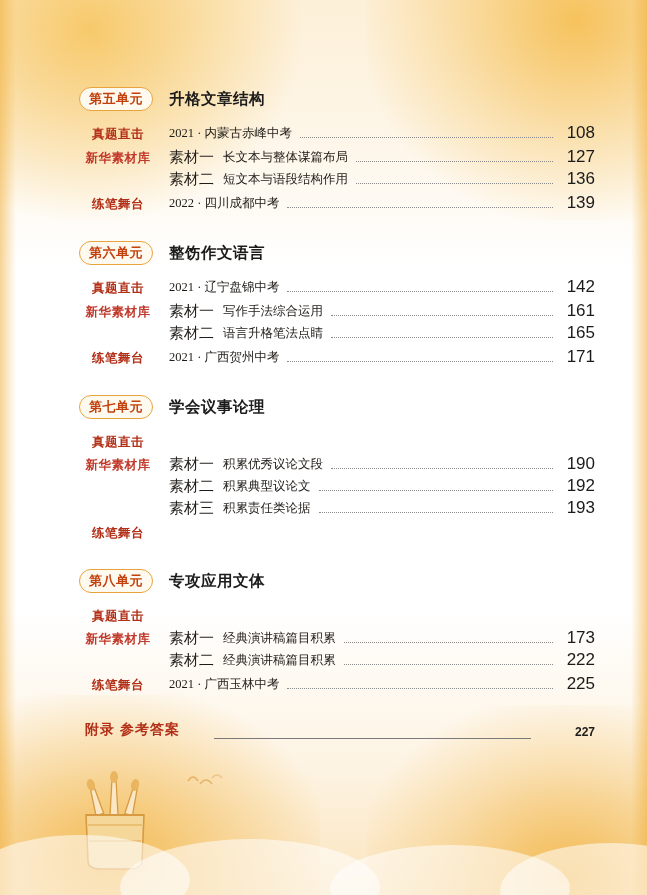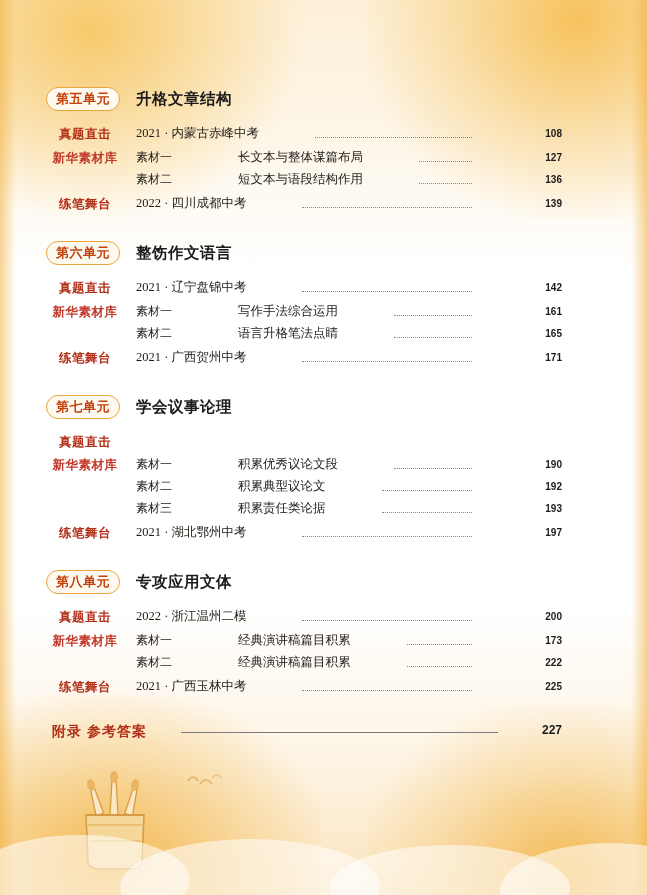--- a/index.html
+++ b/index.html
@@ -56,21 +56,21 @@
     pointer-events: none;
   }
   .edge-right {
     position: absolute; right: 0; top: 0; bottom: 0; width: 16px;
     background: linear-gradient(to left, rgba(240,175,60,0.55), rgba(255,255,255,0));
     pointer-events: none;
   }
 
   .content {
     position: absolute;
-    left: 46px;
+    left: 79px;
     top: 86px;
     width: 516px;
   }
 
   .unit {
     margin-bottom: 26px;
   }
   .unit-head {
     display: flex;
     align-items: center;
@@ -126,61 +126,60 @@
   .grp-items {
     flex: 1 1 auto;
     padding-left: 12px;
   }
   .row {
     display: flex;
     align-items: center;
     height: 22px;
     font-size: 12px;
     color: #24201c;
-    gap: 48px;
   }
   .row .lbl {
     white-space: nowrap;
     font-family: "Liberation Serif", serif;
     font-size: 12.5px;
     color: #1f1b17;
   }
   .row .mat {
     white-space: nowrap;
     font-family: "Liberation Serif", serif;
-    font-size: 12px;
+    font-size: 15px;
     color: #1f1b17;
     width: 54px;
     flex: 0 0 54px;
   }
   .row .ttl {
     white-space: nowrap;
     font-family: "Liberation Serif", serif;
     font-size: 12.5px;
     color: #1f1b17;
   }
   .row .dots {
     flex: 1 1 auto;
     margin: 0 8px;
     border-bottom: 1px dotted #8a8a8a;
     height: 9px;
   }
   .row .pg {
     width: 34px;
     text-align: right;
-    font-size: 10px;
-    font-weight: bold;
+    font-size: 17px;
+    font-weight: normal;
     color: #1b1b1b;
     font-family: "Liberation Sans", sans-serif;
   }
 
   
   .appendix {
     display: flex;
-    align-items: flex-start;
+    align-items: flex-end;
     margin-top: 16px;
     padding-left: 6px;
     gap: 20px;
   }
   .appendix .ap-label {
     font-size: 14px;
     font-weight: bold;
     color: #b33018;
     white-space: nowrap;
     letter-spacing: 1px;
@@ -355,45 +354,31 @@
               <div class="row">
                 <span class="mat">素材三</span>
                 <span class="ttl">积累责任类论据</span>
                 <span class="dots"></span>
                 <span class="pg">193</span>
               </div>
             </div>
           </div>
           <div class="grp">
             <div class="grp-label lianbi">练笔舞台</div>
-            <div class="grp-items">
-              <div class="row">
-                <span class="lbl">2021 · 湖北鄂州中考</span>
-                <span class="dots"></span>
-                <span class="pg">197</span>
-              </div>
-            </div>
           </div>
         </div>
       </div>
       <div class="unit">
         <div class="unit-head">
           <div class="unit-tag">第八单元</div>
           <div class="unit-title">专攻应用文体</div>
         </div>
         <div class="rows">
           <div class="grp">
             <div class="grp-label zhenti">真题直击</div>
-            <div class="grp-items">
-              <div class="row">
-                <span class="lbl">2022 · 浙江温州二模</span>
-                <span class="dots"></span>
-                <span class="pg">200</span>
-              </div>
-            </div>
           </div>
           <div class="grp">
             <div class="grp-label sucai">新华素材库</div>
             <div class="grp-items">
               <div class="row">
                 <span class="mat">素材一</span>
                 <span class="ttl">经典演讲稿篇目积累</span>
                 <span class="dots"></span>
                 <span class="pg">173</span>
               </div>

